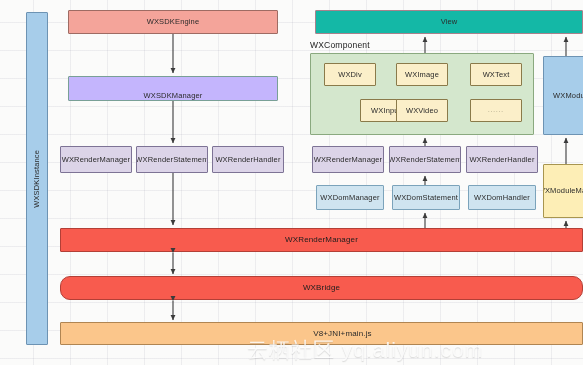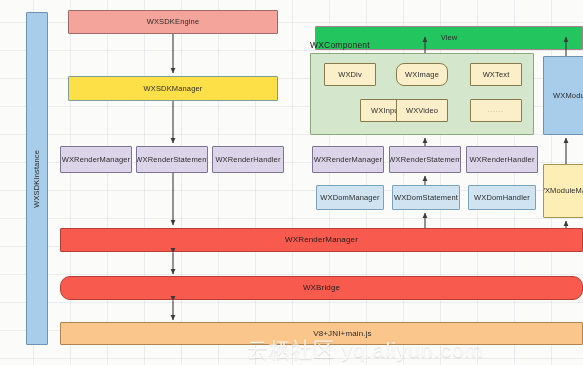--- a/index.html
+++ b/index.html
@@ -36,27 +36,27 @@
     color: #2b2b2b;
     font-size: 7.5px;
     line-height: 1.25;
     letter-spacing: 0.15px;
     border-radius: 1px;
     overflow: hidden;
     padding: 0 2px;
   }
   
   .c-salmon   { background: #f4a49a; border: 1px solid #9e6b63; }
-  .c-teal     { background: #fde047; border: 1px solid #79a096; }
+  .c-teal     { background: #c4b5fd; border: 1px solid #79a096; align-items: flex-end; }
   .c-purple   { background: #dcd4e8; border: 1px solid #7d7395; }
   .c-red      { background: #f85b4e; border: 1px solid #b33f36; color:#1d1d1d; }
   .c-orange   { background: #fbc68b; border: 1px solid #b08552; }
   .c-blue     { background: #a7cdea; border: 1px solid #6d93b3; }
   .c-lightblue{ background: #cfe4f0; border: 1px solid #7ba3bb; }
-  .c-pink     { background: #22c55e; border: 1px solid #a8818c; margin-top: 16px; }
+  .c-pink     { background: #14b8a6; border: 1px solid #a8818c; }
   .c-green    { background: #d4e7cd; border: 1px solid #8aa97f; }
   .c-yellow   { background: #fbefc9; border: 1px solid #8a7a4a; }
   .c-yellow2  { background: #fdeeb6; border: 1px solid #a8954f; }
 
   .vertical-label {
     writing-mode: vertical-rl;
     transform: rotate(180deg);
     white-space: nowrap;
   }
   .group-label {
@@ -116,21 +116,21 @@
     <span>View</span>
   </div>
 
   <div class="group-label" style="left:310px; top:40px;">WXComponent</div>
 
   <div class="node c-green" style="left:310px; top:53px; width:224px; height:82px;"></div>
 
   <div class="node c-yellow" style="left:324px; top:63px; width:52px; height:23px;">
     <span>WXDiv</span>
   </div>
-  <div class="node c-yellow" style="left:396px; top:63px; width:52px; height:23px;border-radius:8px;">
+  <div class="node c-yellow" style="left:396px; top:63px; width:52px; height:23px;">
     <span>WXImage</span>
   </div>
   <div class="node c-yellow" style="left:470px; top:63px; width:52px; height:23px;">
     <span>WXText</span>
   </div>
   <div class="node c-yellow" style="left:324px; top:99px; width:52px; height:23px;margin-left:36px;">
     <span>WXInput</span>
   </div>
   <div class="node c-yellow" style="left:396px; top:99px; width:52px; height:23px;">
     <span>WXVideo</span>

